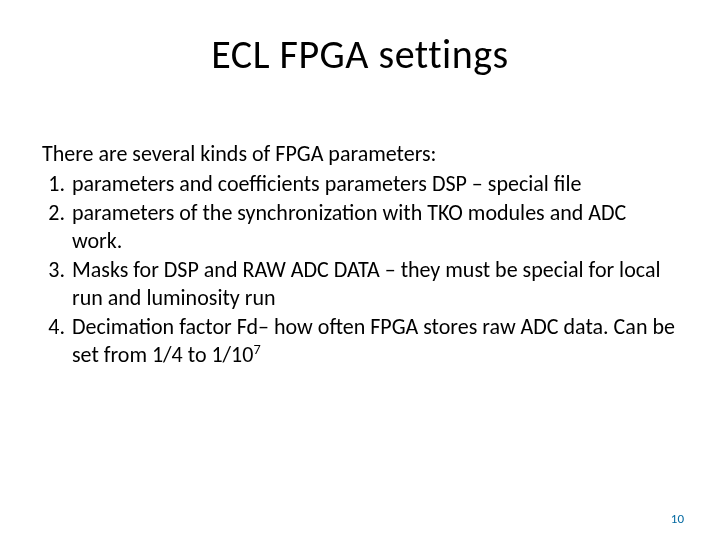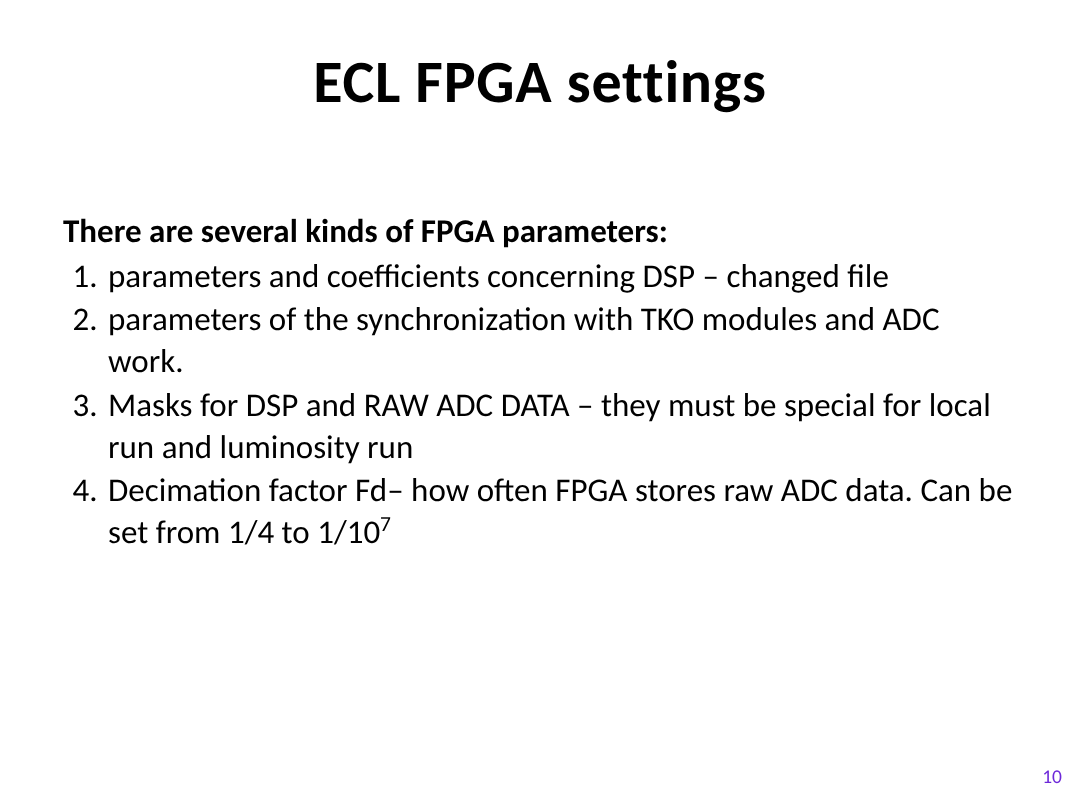--- a/index.html
+++ b/index.html
@@ -19,68 +19,67 @@
     position: relative;
     box-sizing: border-box;
   }
   .title {
     position: absolute;
     top: 30px;
     left: 0;
     width: 720px;
     text-align: center;
     font-size: 40px;
-    font-weight: 700;
+    font-weight: 400;
     letter-spacing: 0.5px;
   }
   .body {
     position: absolute;
     top: 140px;
     left: 42px;
     width: 636px;
     font-size: 22px;
     line-height: 1.25;
   }
   .intro {
     margin: 0 0 2px 0;
-    font-weight: bold;
   }
   ol.items {
     margin: 0;
     padding-left: 28px;
     list-style: decimal;
   }
   ol.items li {
     margin: 0 0 2px 0;
     padding-left: 2px;
   }
   .sup {
     font-size: 0.65em;
     vertical-align: super;
     line-height: 0;
   }
   .pagenum {
     position: absolute;
-    right: 12px;
+    right: 36px;
     bottom: 14px;
     font-size: 13px;
-    color: #6d28d9;
+    color: #0369a1;
   }
 </style>
 </head>
 <body>
 
 <div class="slide">
 
   <div class="title">ECL FPGA settings</div>
 
   <div class="body">
     <p class="intro">There are several kinds of FPGA parameters:</p>
     <ol class="items">
-      <li><span>parameters and coefficients concerning DSP – changed file</span></li>
+      <li><span>parameters and coefficients parameters DSP – special file</span></li>
       <li><span>parameters of the synchronization with TKO modules and ADC work.</span></li>
       <li><span>Masks for DSP and RAW ADC DATA – they must be special for local run and luminosity run</span></li>
       <li><span>Decimation factor Fd– how often FPGA stores raw ADC data. Can be set from 1/4 to 1/10</span><span class="sup">7</span></li>
     </ol>
   </div>
 
   <div class="pagenum">10</div>
 
 </div>
 

